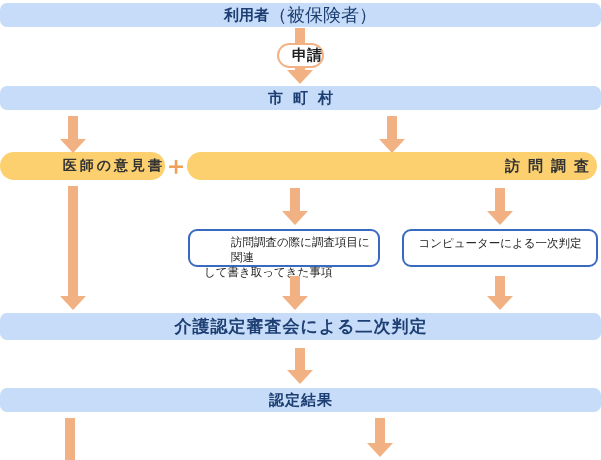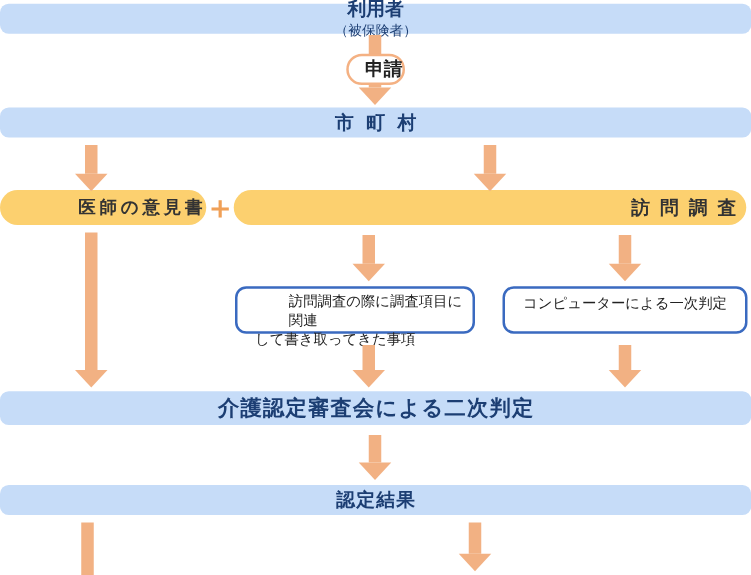--- a/index.html
+++ b/index.html
@@ -12,23 +12,23 @@
     --box-border-blue:#3a6ac0;
     --capsule-border-orange:#f4b183;
   }
   html,body{margin:0;padding:0;background:#ffffff;}
   body{font-family:"Liberation Sans","DejaVu Sans",sans-serif;}
   .stage{position:relative;width:601px;height:460px;background:#ffffff;overflow:hidden;}
 
   
   .bar{position:absolute;left:0;width:601px;background:var(--bar-blue);
        border-radius:7px;display:flex;align-items:center;justify-content:center;
-       color:var(--navy-text);font-weight:bold;flex-direction:column;}
+       color:var(--navy-text);font-weight:bold;}
   .bar-main{font-size:15px;}
-  .bar-sub{font-size:11px;font-weight:normal;}
+  .bar-sub{font-size:18px;font-weight:normal;}
 
   
   .pill{position:absolute;height:28px;background:var(--pill-yellow);border-radius:14px;
         display:flex;align-items:center;justify-content:flex-end;
         color:var(--pill-text);font-weight:bold;font-size:14px;}
 
   
   .wbox{position:absolute;height:38px;background:#ffffff;
         border:2px solid var(--box-border-blue);border-radius:9px;
         box-sizing:border-box;font-size:11.5px;color:#222222;line-height:15px;}

